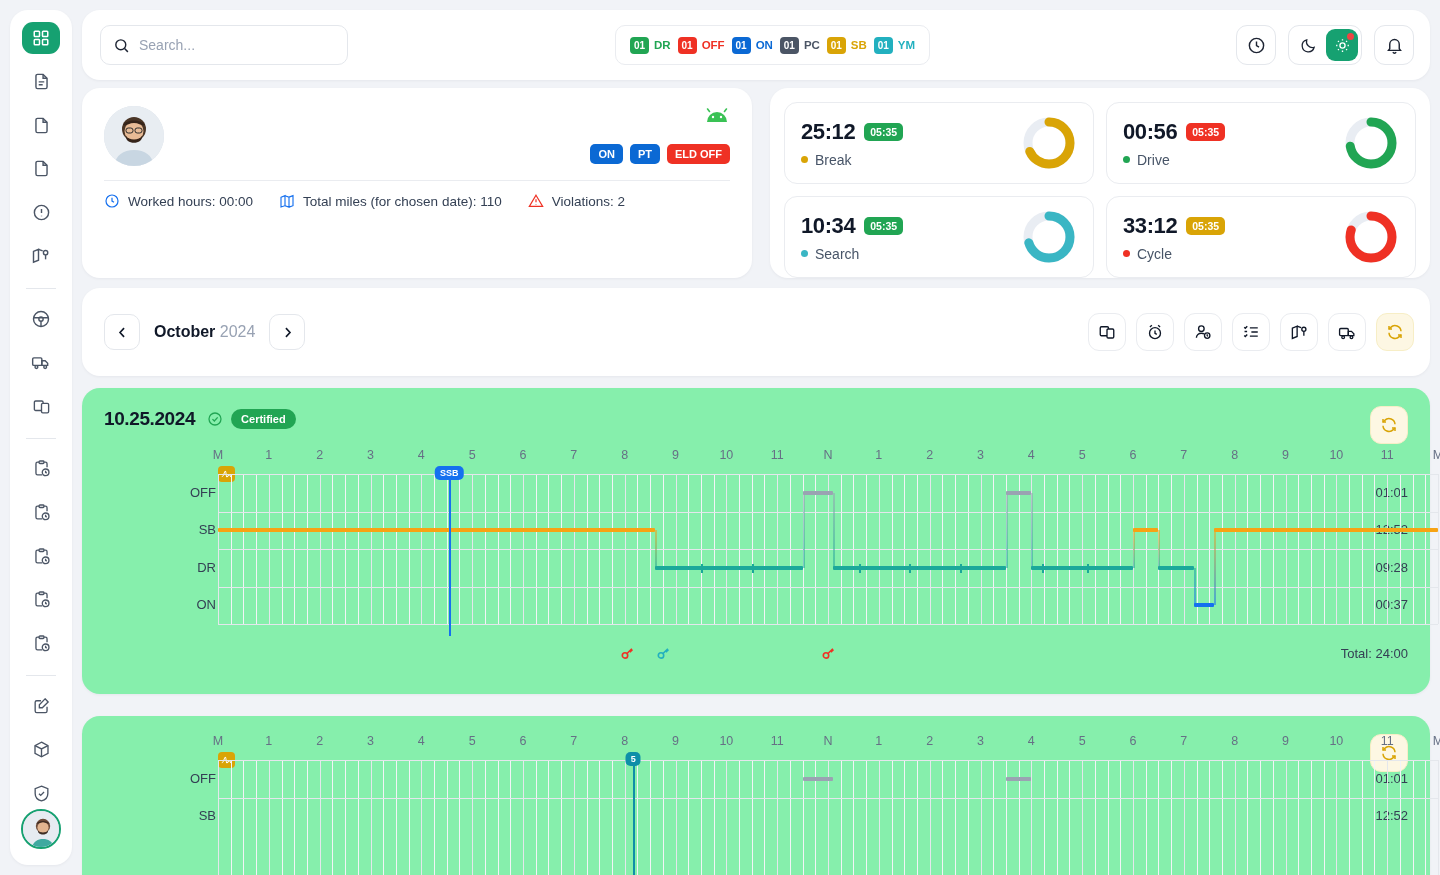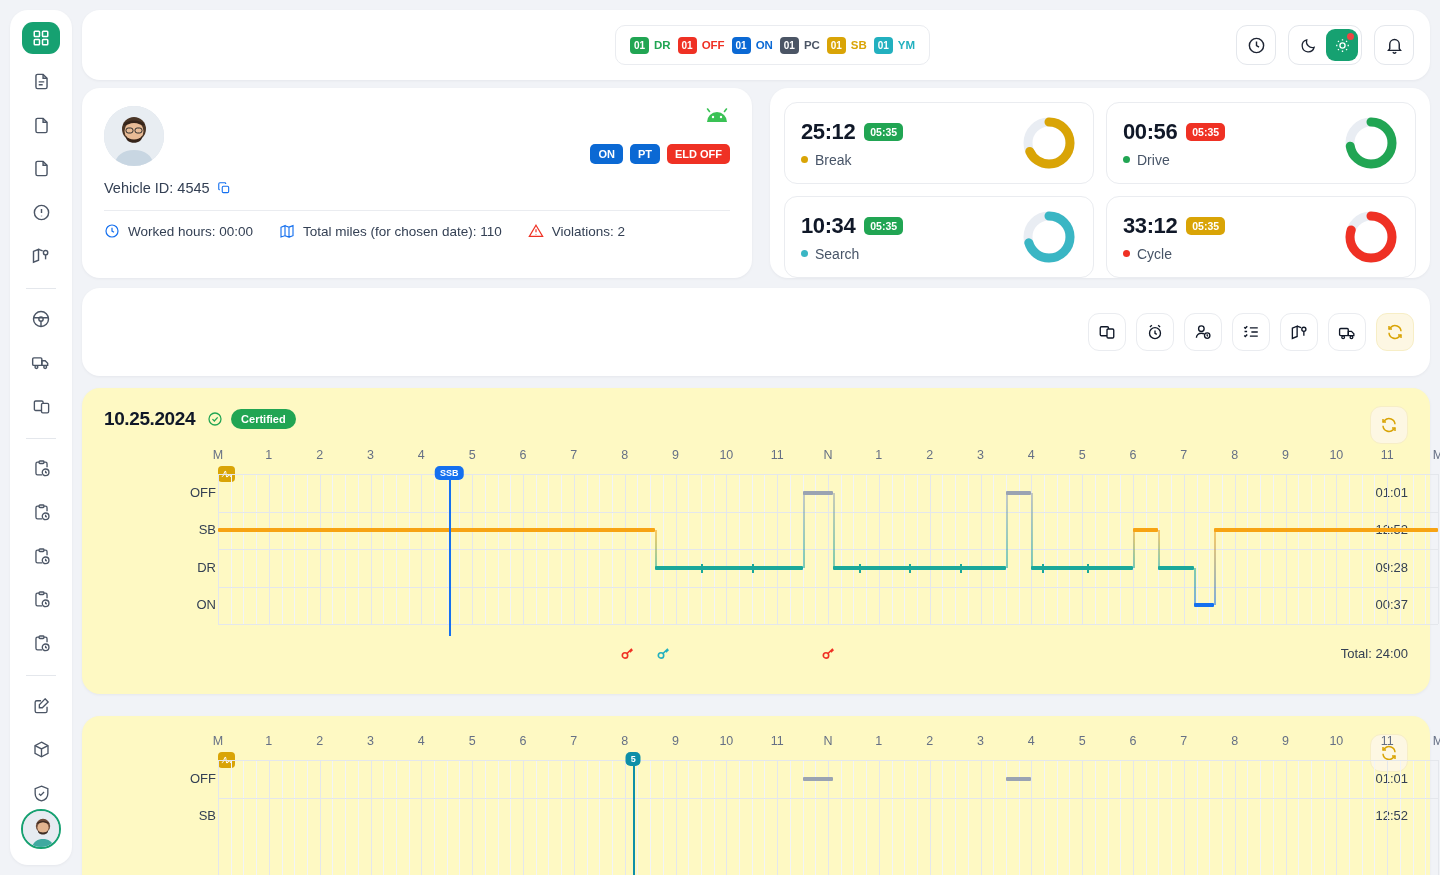--- a/index.html
+++ b/index.html
@@ -128,21 +128,21 @@
   .mb-tools { position:absolute; right: 16px; display:flex; gap: 10px; }
   .tool-btn {
     width: 38px; height: 38px; border:1px solid #eaecf0; border-radius: 11px;
     display:flex;align-items:center;justify-content:center;cursor:pointer;background:#fff;color:#101828;
   }
   .tool-btn.warn { background:#fdf7e3; border-color:#f7eec6; color:#d9a406; }
 
   
   .logcard {
     position:absolute; left: 82px; width: 1348px;
-    background:#fef9c3; border-radius: 18px;
+    background:#86efac; border-radius: 18px;
     box-shadow: 0 1px 3px rgba(16,24,40,.05);
   }
   #log1 { top: 388px; height: 306px; }
   #log2 { top: 716px; height: 306px; }
   .log-head { display:flex; align-items:center; gap:12px; padding: 20px 22px 0; }
   .log-date { font-size: 19px; font-weight: 800; color:#101828; letter-spacing:-.4px; }
   .cert { display:flex; align-items:center; gap:8px; }
   .cert-tag { color:#fff; font-size:11px; font-weight:700; border-radius: 999px; padding: 4px 10px; }
   .log-refresh {
     position:absolute; right: 22px; top: 18px;
@@ -317,20 +317,27 @@
       <circle cx="20" cy="15" r="7.2" fill="#6b4a38"></circle>
       <circle cx="20" cy="16.5" r="5.6" fill="#e2b48f"></circle>
       <path d="M13.5 12.5c2-3.5 11-3.5 13 0-1.5.8-3.5-1.2-6.5-1.2s-5 2-6.5 1.2z" fill="#3d2b22"></path>
       <path d="M15 19.5c1.4 2.6 8.6 2.6 10 0 .4 2.4-2 4-5 4s-5.4-1.6-5-4z" fill="#3d2b22"></path>
       <path d="M8 40c1-8 5.5-12 12-12s11 4 12 12z" fill="#3fa9a0"></path>
     </svg>
   </div>
 </div>
 
 <div class="topbar">
+  <div class="search-box">
+    <svg width="17" height="17" viewBox="0 0 24 24" fill="none" stroke="#1d2433" stroke-width="2">
+        <circle cx="11" cy="11" r="7"></circle>
+        <path d="M16.3 16.3 21 21"></path>
+      </svg>
+    <span class="ph">Search...</span>
+  </div>
 
   <div class="status-pills">
     <div class="pill">
         <b style="background: rgb(33, 165, 83);">01</b>
         <i style="color: rgb(33, 165, 83);">DR</i>
       </div>
     <div class="pill">
         <b style="background: rgb(239, 49, 36);">01</b>
         <i style="color: rgb(239, 49, 36);">OFF</i>
       </div>
@@ -403,27 +410,20 @@
         <path d="M10 60c2-11 9-16 20-16s18 5 20 16z" fill="#c8d6e2"></path>
       </svg>
     </div>
   </div>
   <div class="dc-badges">
     <span class="bdg" style="background: rgb(11, 105, 212);">ON</span>
     <span class="bdg" style="background: rgb(11, 105, 212);">PT</span>
     <span class="bdg" style="background: rgb(239, 49, 36);">ELD OFF</span>
   </div>
   <div class="dc-rows">
-    <div class="dc-line">
-      <span>Vehicle ID: 4545</span>
-      <svg width="14" height="14" viewBox="0 0 24 24" fill="none" stroke="#1570ef" stroke-width="1.9">
-          <rect x="9" y="9" width="11" height="11" rx="2"></rect>
-          <path d="M5 15H4.5A1.5 1.5 0 0 1 3 13.5V5a2 2 0 0 1 2-2h8.5A1.5 1.5 0 0 1 15 4.5V5"></path>
-        </svg>
-    </div>
   </div>
   <div class="dc-hr"></div>
   <div class="dc-foot">
     <div>
       <svg width="16" height="16" viewBox="0 0 24 24" fill="none" stroke="#1570ef" stroke-width="1.8">
           <circle cx="12" cy="12" r="9"></circle>
           <path d="M12 7v5.2l3 1.8"></path>
         </svg>
       <span>Worked hours: 00:00</span>
     </div>
@@ -508,20 +508,36 @@
         </div>
     </div>
     <svg width="56" height="56" viewBox="0 0 56 56">
       <circle cx="28" cy="28" r="21" fill="none" stroke="#e9edf3" stroke-width="9"></circle>
       <circle class="ring" cx="28" cy="28" r="21" fill="none" stroke-width="9" stroke-linecap="round" transform="rotate(-90 28 28)" stroke="#ef3124" stroke-dasharray="105.55751316061706 131.94689145077132"></circle>
     </svg>
   </div>
 </div>
 
 <div class="monthbar">
+  <div style="display:flex;align-items:center;margin-left:22px;">
+    <div class="nav-arrow">
+      <svg width="15" height="15" viewBox="0 0 24 24" fill="none" stroke="#101828" stroke-width="2.6">
+          <path d="M14.5 5 8 12l6.5 7"></path>
+        </svg>
+    </div>
+    <div class="month-label">
+      <b>October</b>
+      <span>2024</span>
+    </div>
+    <div class="nav-arrow">
+      <svg width="15" height="15" viewBox="0 0 24 24" fill="none" stroke="#101828" stroke-width="2.6">
+          <path d="M9.5 5 16 12l-6.5 7"></path>
+        </svg>
+    </div>
+  </div>
   <div class="mb-tools">
     <div class="tool-btn">
       <svg width="18" height="18" viewBox="0 0 24 24" fill="none" stroke="currentColor" stroke-width="1.8">
           <rect x="3" y="5" width="11" height="12" rx="1.6"></rect>
           <rect x="12" y="8" width="9" height="12" rx="1.6" fill="#fff"></rect>
         </svg>
     </div>
     <div class="tool-btn">
       <svg width="18" height="18" viewBox="0 0 24 24" fill="none" stroke="currentColor" stroke-width="1.8">
           <circle cx="12" cy="13.5" r="7.3"></circle>

